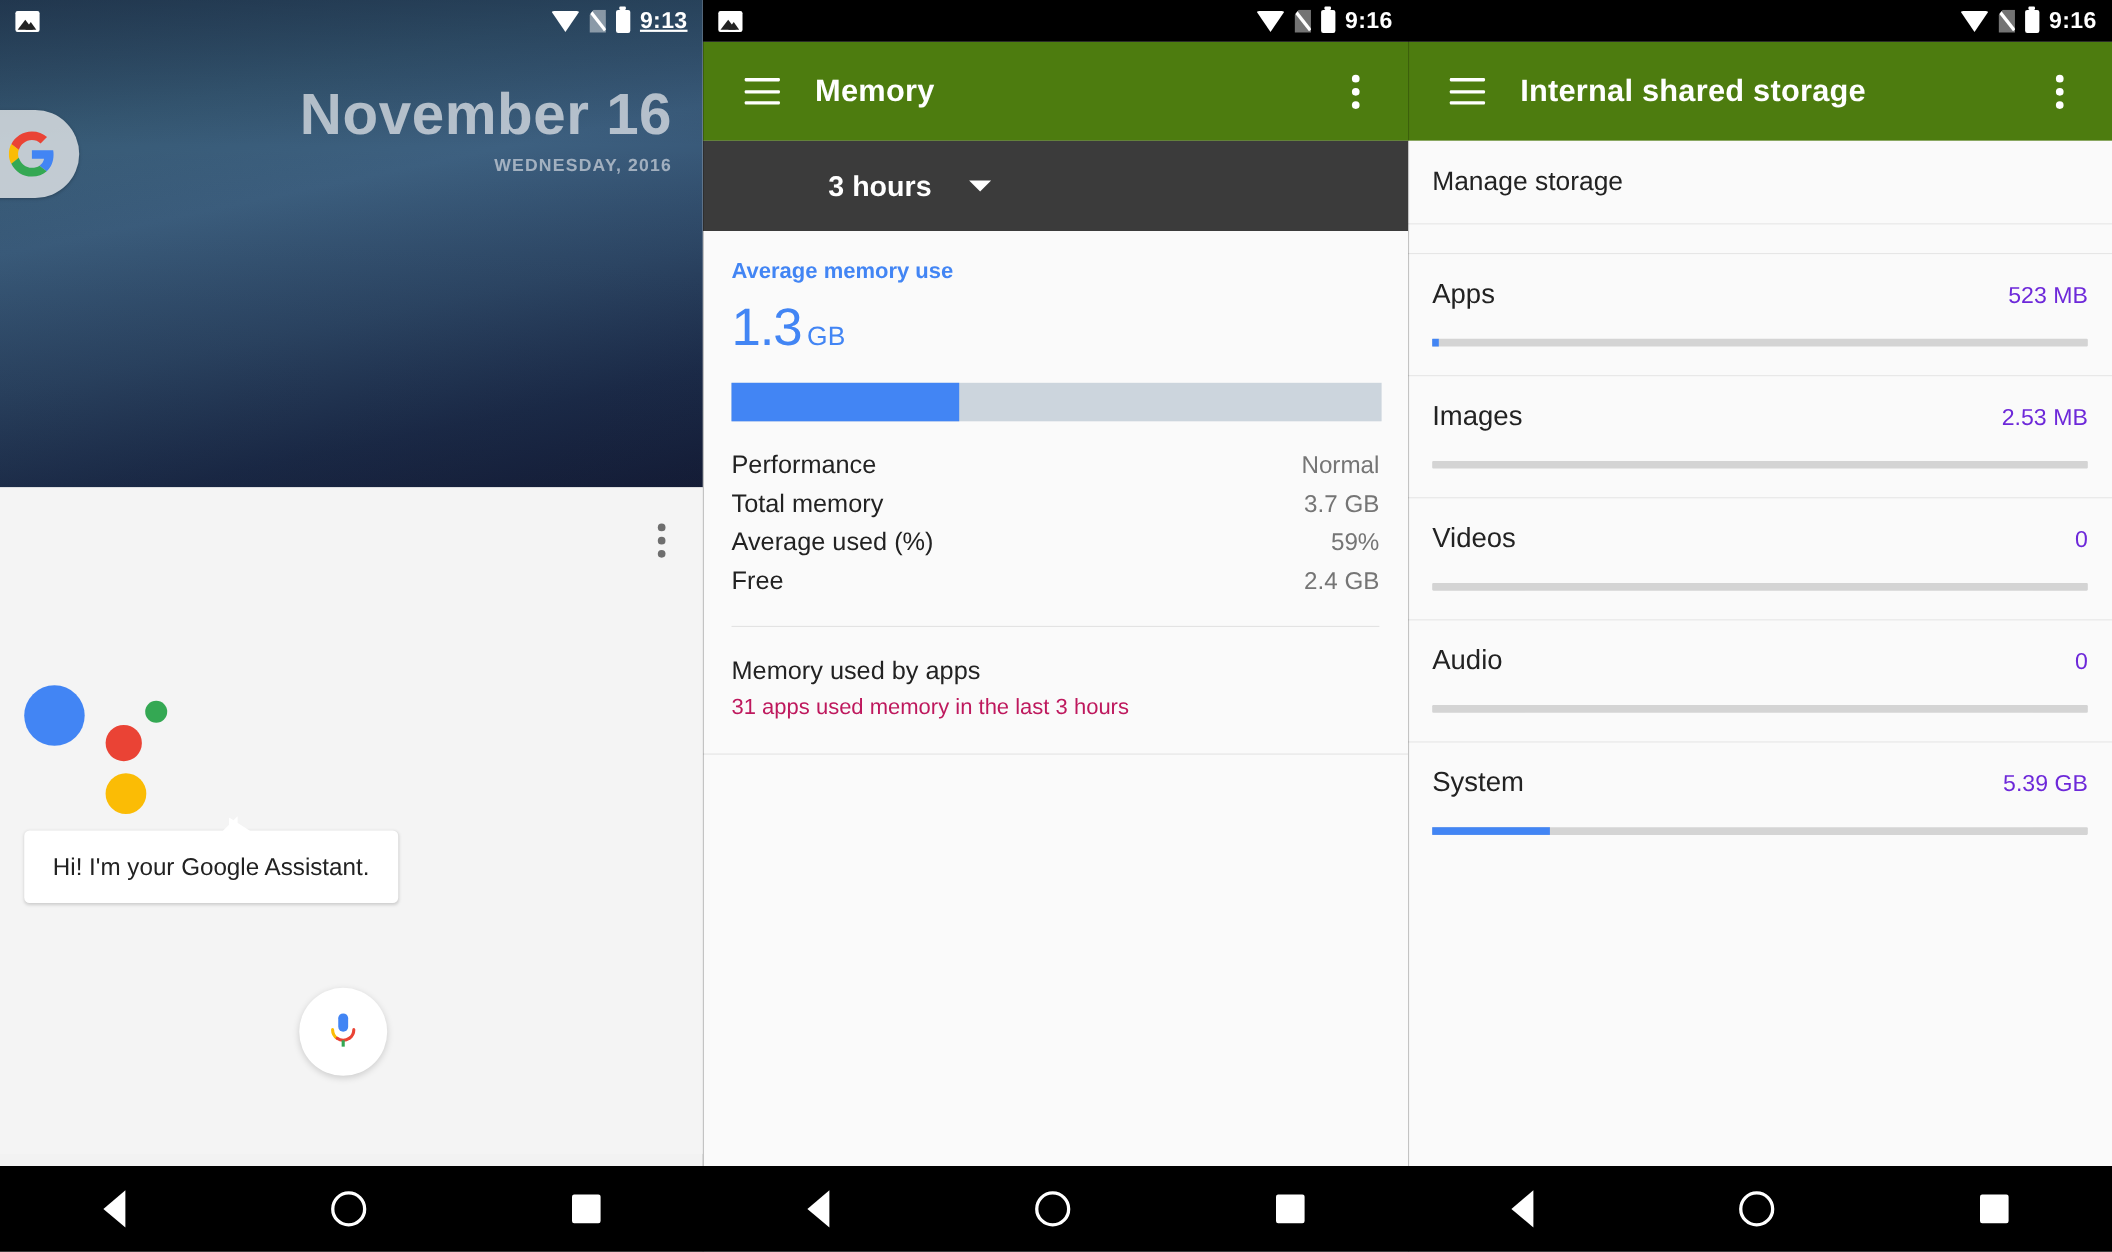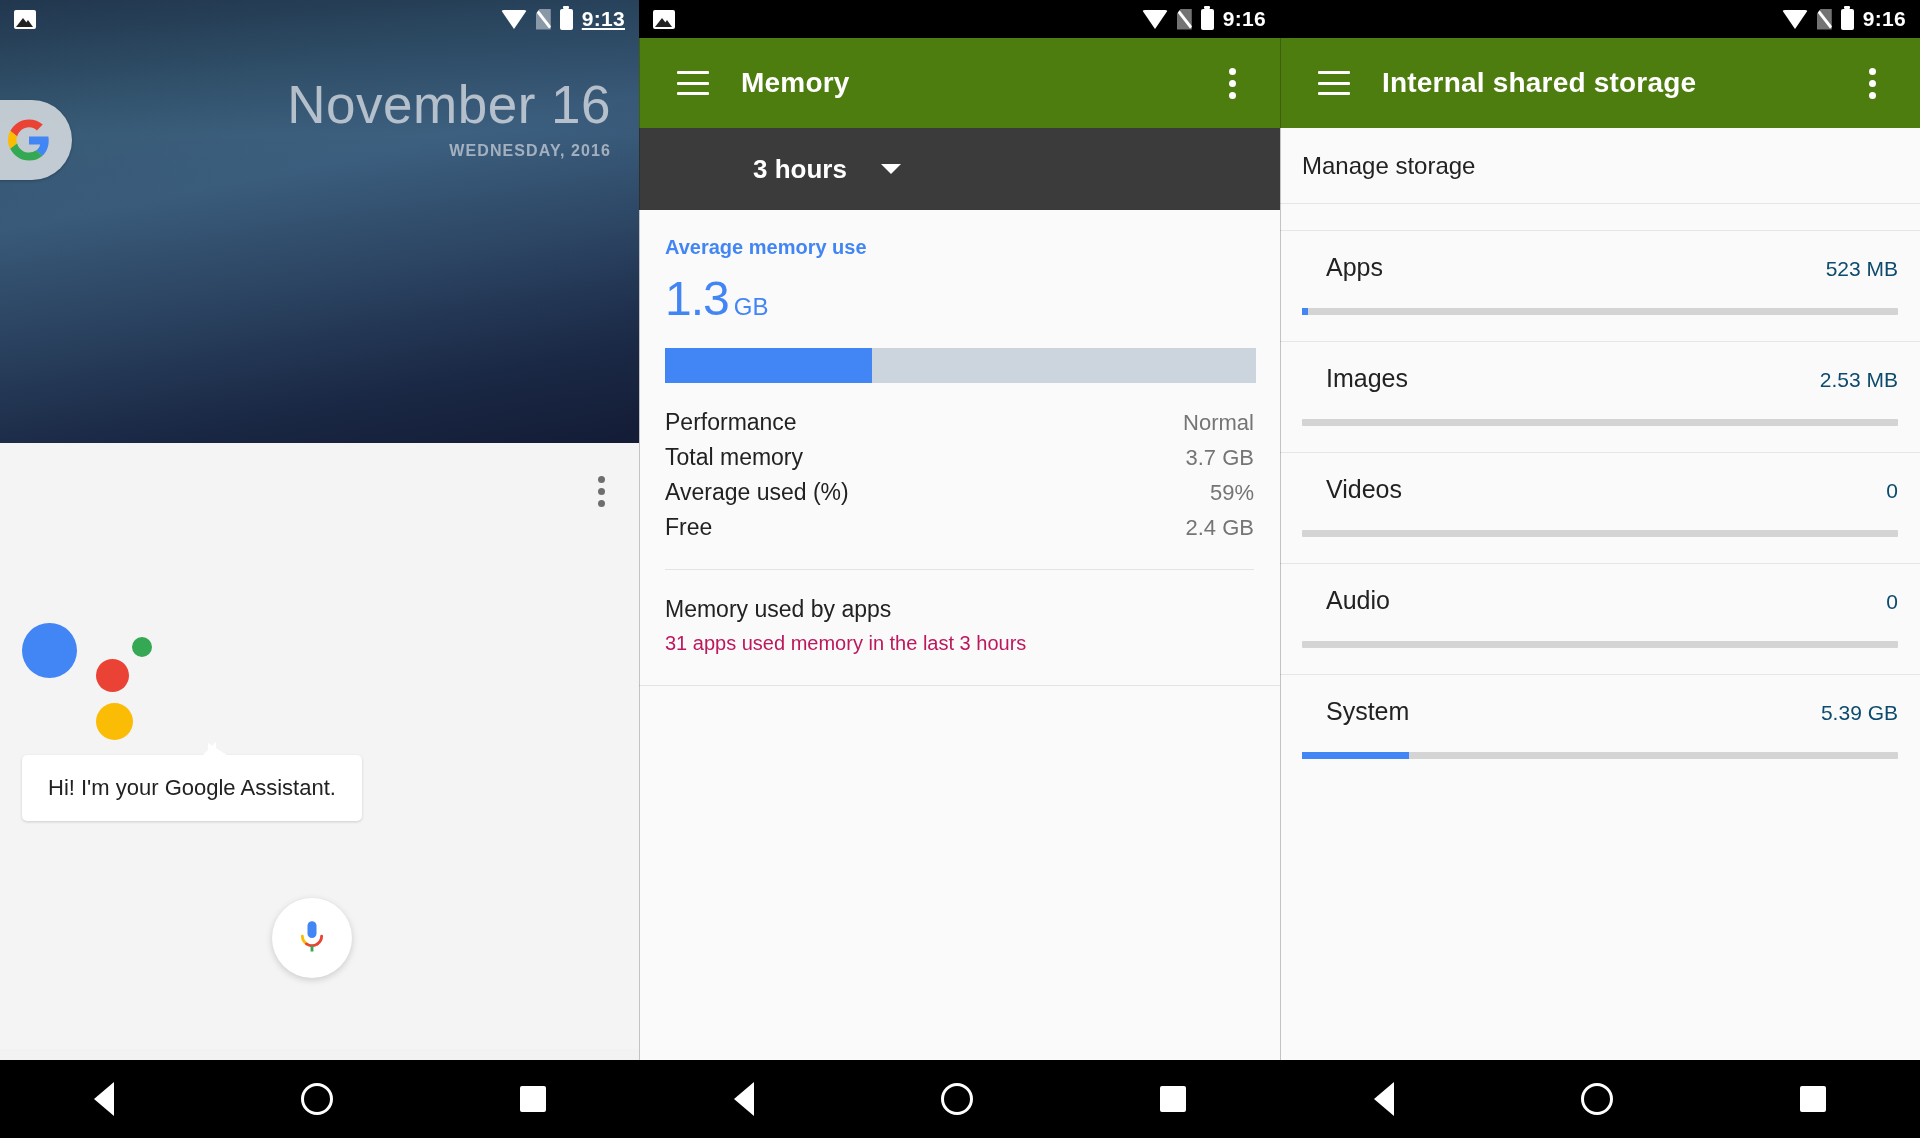--- a/index.html
+++ b/index.html
@@ -43,21 +43,21 @@
     background:linear-gradient(168deg,#2e4a63 0%, #375a75 22%, #3d6080 40%, #2f4a69 62%, #1e2f4e 82%, #17203c 100%); }
   .wall-shade{ position:absolute; inset:0;
     background:linear-gradient(180deg, rgba(10,20,40,.35) 0%, rgba(10,20,40,0) 30%, rgba(10,15,35,.25) 100%); }
 
   .g-pill{ position:absolute; left:-60px; top:100px; width:132px; height:80px;
     background:rgba(225,228,230,.82); border-radius:40px; box-shadow:0 1px 3px rgba(0,0,0,.25); }
   .g-logo{ position:absolute; right:22px; top:50%; transform:translateY(-50%);
     width:42px; height:42px; }
 
   .date-block{ position:absolute; right:28px; top:78px; text-align:right; }
-  .date-big{ font-size:53px; color:rgba(228,232,236,.72); font-weight:400; letter-spacing:.5px; line-height:1; }
+  .date-big{ font-size:53px; color:rgba(228,232,236,.72); font-weight:700; letter-spacing:.5px; line-height:1; }
   .date-small{ margin-top:11px; font-size:16px; color:rgba(222,226,232,.64); letter-spacing:1.1px; font-weight:bold; }
 
   .sheet{ position:absolute; top:443px; left:0; width:639px; height:606px; background:#f4f4f4; }
   .overflow-dots{ position:absolute; right:34px; top:33px; display:flex; flex-direction:column; gap:5px; }
   .overflow-dots i{ width:7px;height:7px;border-radius:50%;background:#6e6e6e; display:block; }
 
   .assistant-dots{ position:absolute; left:22px; top:172px; width:130px; height:110px; }
   .ad{ position:absolute; border-radius:50%; }
   .ad-blue{ left:0; top:8px; width:55px; height:55px; background:#4285f4; }
   .ad-red{ left:74px; top:44px; width:33px; height:33px; background:#ea4335; }
@@ -120,22 +120,22 @@
   .st-big .num{ font-size:50px; font-weight:300; letter-spacing:-1px; }
   .st-big .unit{ font-size:25px; margin-left:5px; }
   .st-sub{ margin-top:8px; font-size:21px; color:#5f5f5f; }
   .st-track{ margin-top:18px; height:34px; background:#efefef; width:596px; }
   .st-fill{ height:100%; background:#4285f4; }
 
   .st-list{ margin-top:26px; }
   .st-item{ padding:22px 22px 26px 22px; border-top:1px solid #e6e6e6; }
   .st-item:first-child{ border-top:1px solid #e6e6e6; }
   .st-item-head{ display:flex; justify-content:space-between; align-items:baseline; }
-  .st-item-head .k{ font-size:25px; color:#222;margin-left:24px; }
-  .st-item-head .v{ font-size:21px; color:#0c4a6e; }
+  .st-item-head .k{ font-size:25px; color:#222; }
+  .st-item-head .v{ font-size:21px; color:#6d28d9; }
   .st-item-track{ margin-top:26px; height:7px; background:#d4d4d4; border-radius:1px; position:relative; }
   .st-item-fill{ position:absolute; left:0; top:0; height:100%; background:#4285f4; }
 
   
   .navbar{ position:absolute; left:0; bottom:0; width:1920px; height:78px; background:#000;
     display:flex; z-index:30; }
   .nav-third{ flex:1; display:flex; align-items:center; justify-content:space-around; }
   .nav-back{ width:0;height:0;border-top:17px solid transparent;border-bottom:17px solid transparent;
     border-right:20px solid #fff; cursor:pointer; }
   .nav-home{ width:32px;height:32px;border:3px solid #fff;border-radius:50%; cursor:pointer; }

